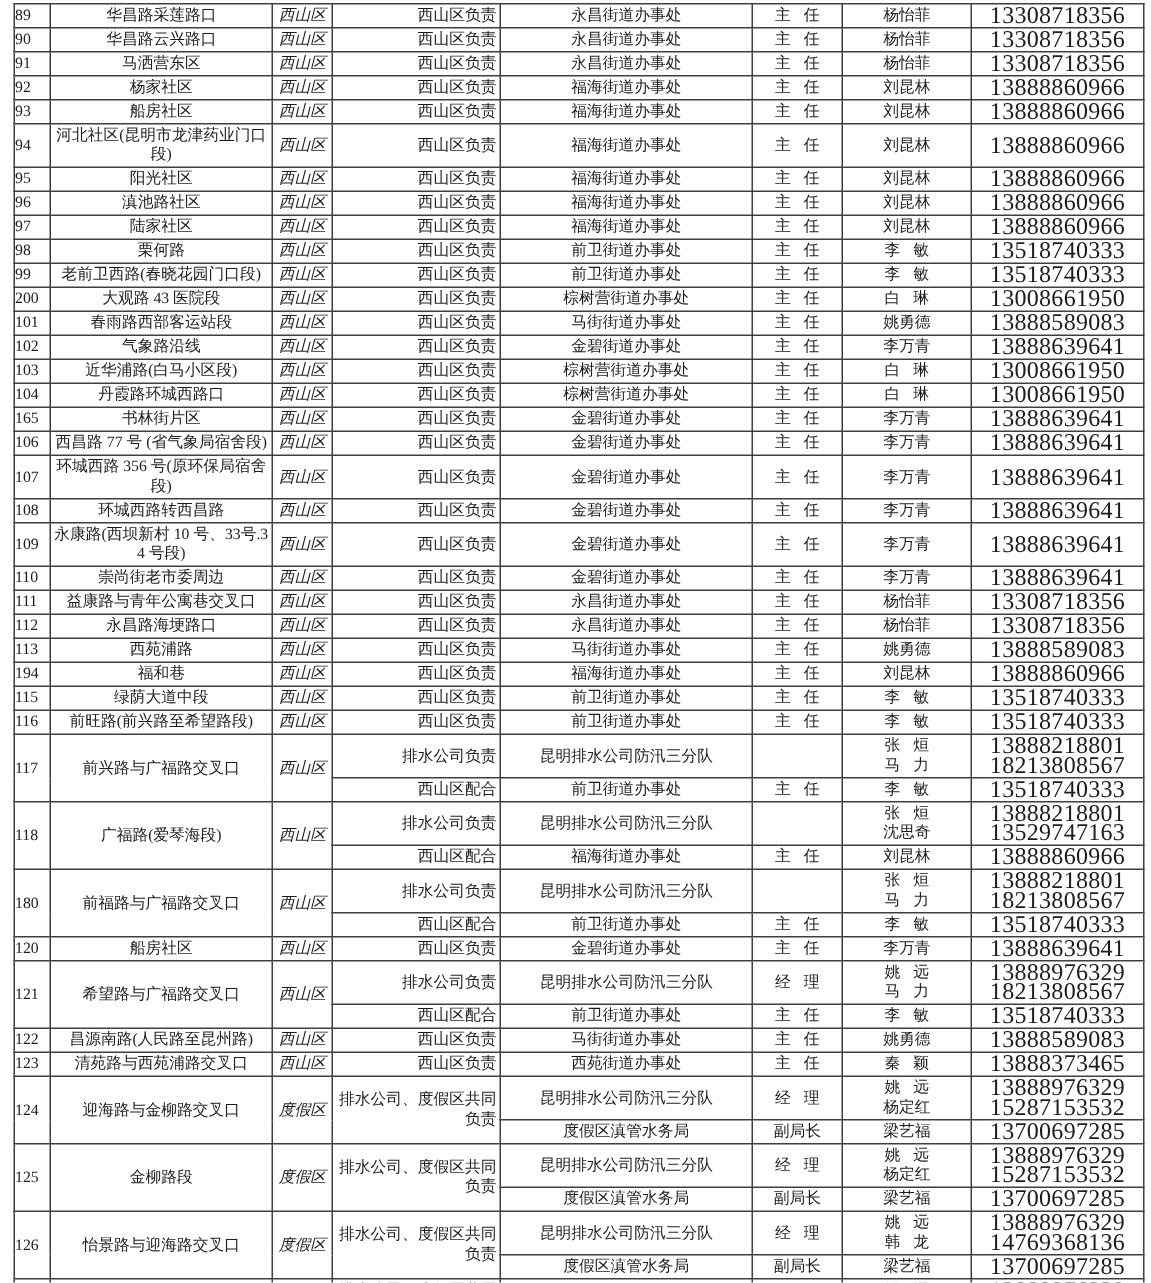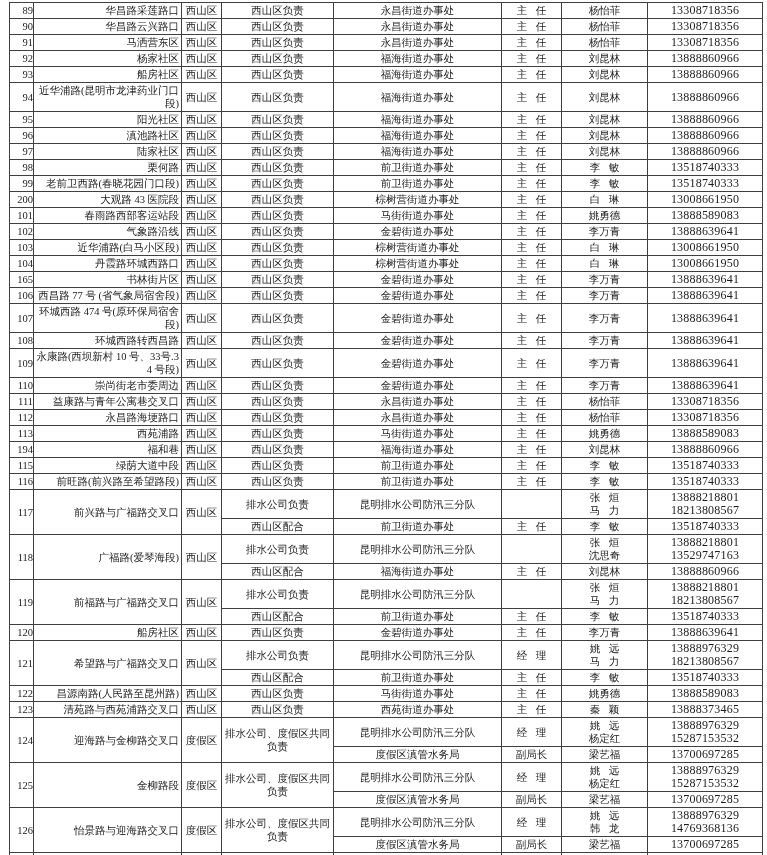--- a/index.html
+++ b/index.html
@@ -15,28 +15,28 @@
   }
   td {
     border:1px solid #3f3f3f;
     font-size:10.5px; line-height:13px;
     padding:1px 2px;
     overflow:hidden;
     white-space:pre-wrap;
     vertical-align:middle;
     word-break:break-all;
   }
-  .col-num   { text-align:right; padding:1px 0; }
-  .col-loc   { text-align:right; }
-  .col-dist  { text-align:center; padding:1px 0; }
-  .col-resp  { text-align:center; }
+  .col-num   { text-align:left; padding:1px 0; }
+  .col-loc   { text-align:center; }
+  .col-dist  { text-align:center; padding:1px 0;font-style:italic; }
+  .col-resp  { text-align:right; }
   .col-office{ text-align:center; }
   .col-title { text-align:center; word-spacing:6px; }
   .col-name  { text-align:center; word-spacing:6px; }
-  .col-phone { text-align:center; font-size:12px; letter-spacing:0.2px; }
+  .col-phone { text-align:center; font-size:16px; letter-spacing:0.2px; }
 </style>
 </head>
 <body>
 
 <table class="contact-table">
   <colgroup>
     <col style="width:24px">
     <col style="width:148px">
     <col style="width:40px">
     <col style="width:112px">
@@ -91,21 +91,21 @@
         <td class="col-loc">船房社区</td>
         <td class="col-dist">西山区</td>
         <td class="col-resp">西山区负责</td>
         <td class="col-office">福海街道办事处</td>
         <td class="col-title">主 任</td>
         <td class="col-name">刘昆林</td>
         <td class="col-phone">13888860966</td>
       </tr>
       <tr>
         <td class="col-num">94</td>
-        <td class="col-loc">近华浦路(昆明市龙津药业门口段)</td>
+        <td class="col-loc">河北社区(昆明市龙津药业门口段)</td>
         <td class="col-dist">西山区</td>
         <td class="col-resp">西山区负责</td>
         <td class="col-office">福海街道办事处</td>
         <td class="col-title">主 任</td>
         <td class="col-name">刘昆林</td>
         <td class="col-phone">13888860966</td>
       </tr>
       <tr>
         <td class="col-num">95</td>
         <td class="col-loc">阳光社区</td>
@@ -221,21 +221,21 @@
         <td class="col-loc">西昌路 77 号 (省气象局宿舍段)</td>
         <td class="col-dist">西山区</td>
         <td class="col-resp">西山区负责</td>
         <td class="col-office">金碧街道办事处</td>
         <td class="col-title">主 任</td>
         <td class="col-name">李万青</td>
         <td class="col-phone">13888639641</td>
       </tr>
       <tr>
         <td class="col-num">107</td>
-        <td class="col-loc">环城西路 474 号(原环保局宿舍段)</td>
+        <td class="col-loc">环城西路 356 号(原环保局宿舍段)</td>
         <td class="col-dist">西山区</td>
         <td class="col-resp">西山区负责</td>
         <td class="col-office">金碧街道办事处</td>
         <td class="col-title">主 任</td>
         <td class="col-name">李万青</td>
         <td class="col-phone">13888639641</td>
       </tr>
       <tr>
         <td class="col-num">108</td>
         <td class="col-loc">环城西路转西昌路</td>
@@ -358,21 +358,21 @@
 13529747163</td>
       </tr>
       <tr>
         <td class="col-resp">西山区配合</td>
         <td class="col-office">福海街道办事处</td>
         <td class="col-title">主 任</td>
         <td class="col-name">刘昆林</td>
         <td class="col-phone">13888860966</td>
       </tr>
       <tr>
-        <td class="col-num" rowspan="2">119</td>
+        <td class="col-num" rowspan="2">180</td>
         <td class="col-loc" rowspan="2">前福路与广福路交叉口</td>
         <td class="col-dist" rowspan="2">西山区</td>
         <td class="col-resp">排水公司负责</td>
         <td class="col-office">昆明排水公司防汛三分队</td>
         <td class="col-title"></td>
         <td class="col-name">张 烜
 马 力</td>
         <td class="col-phone">13888218801
 18213808567</td>
       </tr>

